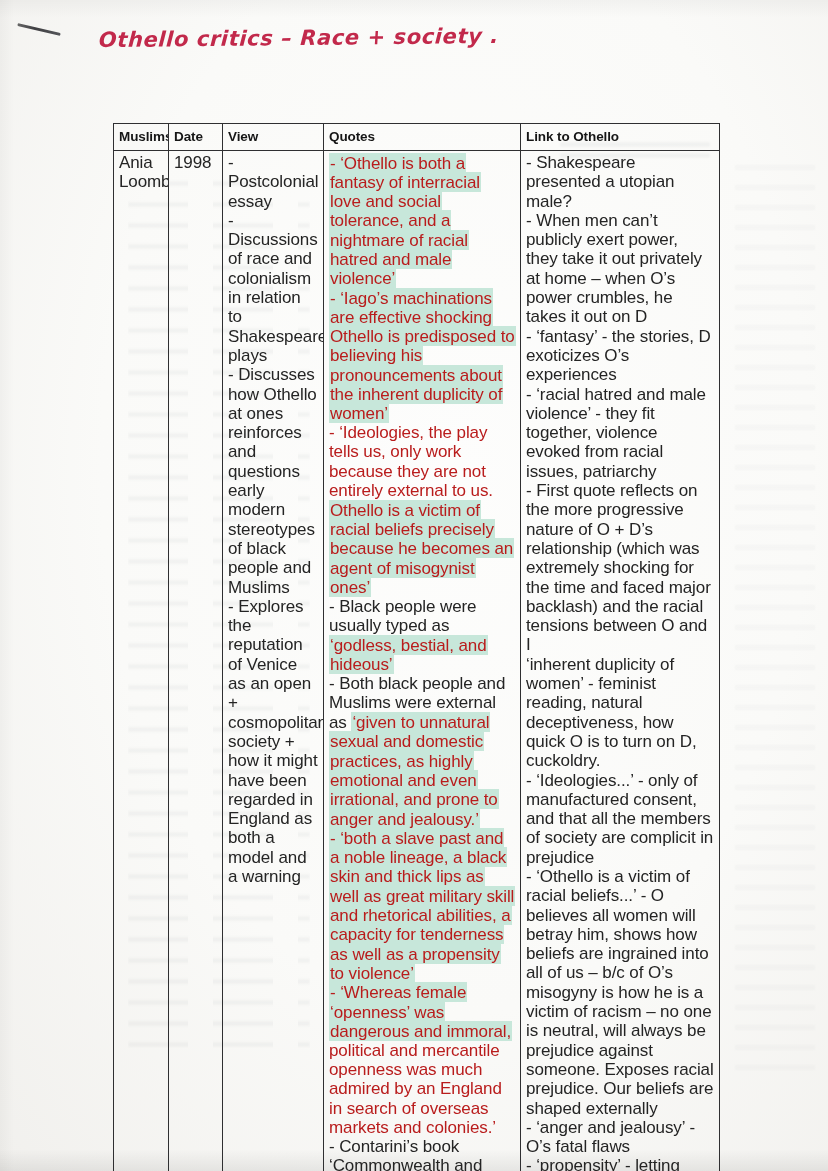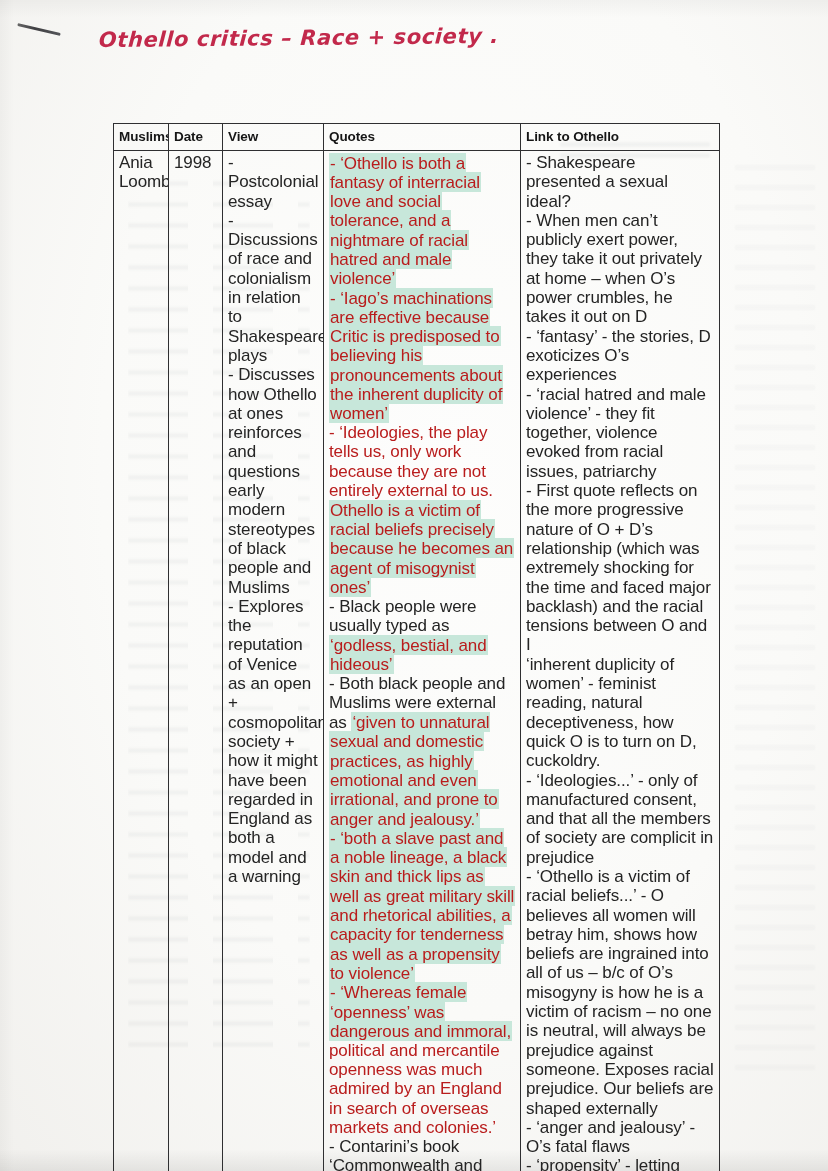--- a/index.html
+++ b/index.html
@@ -115,30 +115,30 @@
       <td>Ania Loomba</td>
       <td>1998</td>
       <td>
           <div class="bullet">- Postcolonial essay</div>
           <div class="bullet">- Discussions of race and colonialism in relation to Shakespeare’s plays</div>
           <div class="bullet">- Discusses how Othello at ones reinforces and questions early modern stereotypes of black people and Muslims</div>
           <div class="bullet">- Explores the reputation of Venice as an open + cosmopolitan society + how it might have been regarded in England as both a model and a warning</div>
         </td>
       <td>
           <div class="bullet"><span class="b h">- ‘Othello is both a fantasy of interracial love and social tolerance, and a nightmare of racial hatred and male violence’</span></div>
-          <div class="bullet"><span class="b h">- ‘Iago’s machinations are effective because Critic is predisposed to believing his pronouncements about the inherent duplicity of women’</span></div>
+          <div class="bullet"><span class="b h">- ‘Iago’s machinations are effective shocking Othello is predisposed to believing his pronouncements about the inherent duplicity of women’</span></div>
           <div class="bullet"><span class="b">- ‘Ideologies, the play tells us, only work because they are not entirely external to us. </span><span class="b h">Othello is a victim of racial beliefs precisely because he becomes an agent of misogynist ones’</span></div>
           <div class="bullet"><span>- Black people were usually typed as </span><span class="b h">‘godless, bestial, and hideous’</span></div>
           <div class="bullet"><span>- Both black people and Muslims were external as </span><span class="b h">‘given to unnatural sexual and domestic practices, as highly emotional and even irrational, and prone to anger and jealousy.’</span></div>
           <div class="bullet"><span class="b h">- ‘both a slave past and a noble lineage, a black skin and thick lips as well as great military skill and rhetorical abilities, a capacity for tenderness as well as a propensity to violence’</span></div>
           <div class="bullet"><span class="b h">- ‘Whereas female ‘openness’ was dangerous and immoral, </span><span class="b">political and mercantile openness was much admired by an England in search of overseas markets and colonies.’</span></div>
           <div class="bullet"><span>- Contarini’s book ‘Commonwealth and Government of Venice’ which was translated into English in 1599 by Lews Lewknor, a work with which Shakespeare was familiar, helped to spread a ‘myth of Venice’ in England as</span></div>
         </td>
       <td>
-          <div class="bullet">- Shakespeare presented a sexual ideal?</div>
+          <div class="bullet">- Shakespeare presented a utopian male?</div>
           <div class="bullet">- When men can’t publicly exert power, they take it out privately at home – when O’s power crumbles, he takes it out on D</div>
           <div class="bullet">- ‘fantasy’ - the stories, D exoticizes O’s experiences</div>
           <div class="bullet">- ‘racial hatred and male violence’ - they fit together, violence evoked from racial issues, patriarchy</div>
           <div class="bullet">- First quote reflects on the more progressive nature of O + D’s relationship (which was extremely shocking for the time and faced major backlash) and the racial tensions between O and I</div>
           <div class="bullet">‘inherent duplicity of women’ - feminist reading, natural deceptiveness, how quick O is to turn on D, cuckoldry.</div>
           <div class="bullet">- ‘Ideologies...’ - only of manufactured consent, and that all the members of society are complicit in prejudice</div>
           <div class="bullet">- ‘Othello is a victim of racial beliefs...’ - O believes all women will betray him, shows how beliefs are ingrained into all of us – b/c of O’s misogyny is how he is a victim of racism – no one is neutral, will always be prejudice against someone. Exposes racial prejudice. Our beliefs are shaped externally</div>
           <div class="bullet">- ‘anger and jealousy’ - O’s fatal flaws</div>
           <div class="bullet">- ‘propensity’ - letting emotions take over, O’s fatal flaw and his decrease in his control over his language etc</div>
           <div class="bullet">– Fear of female political – feminist reading</div>

